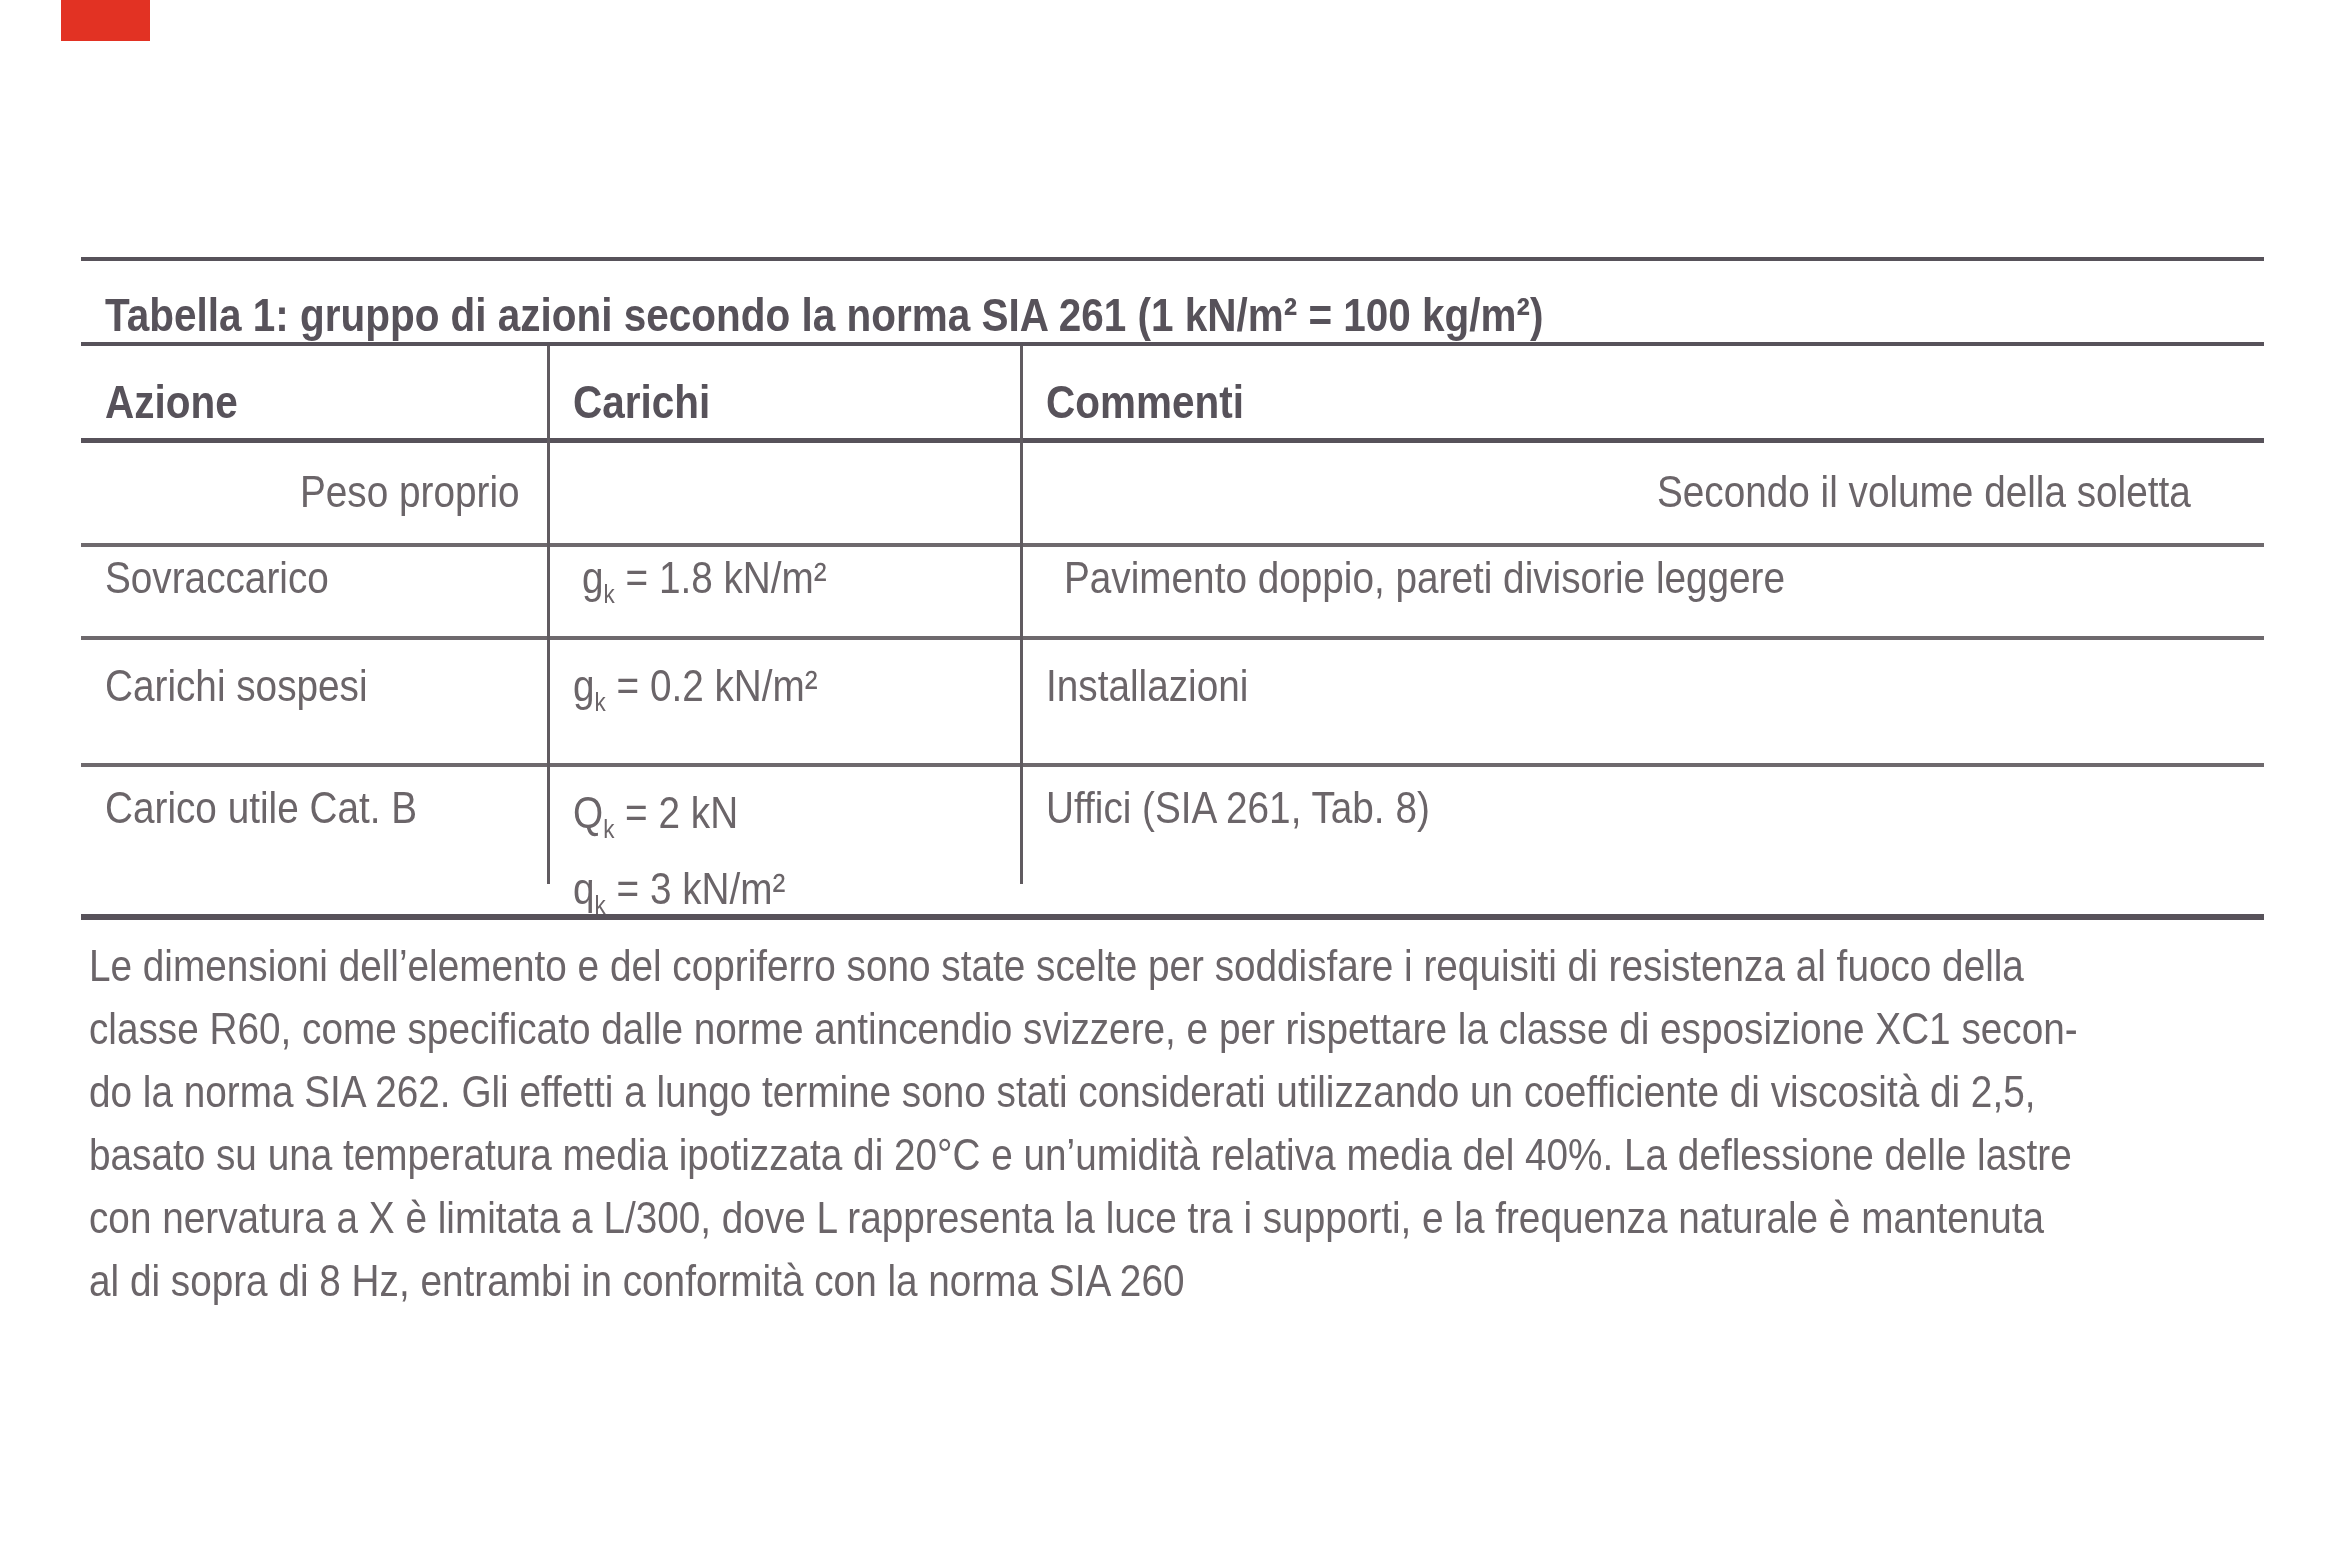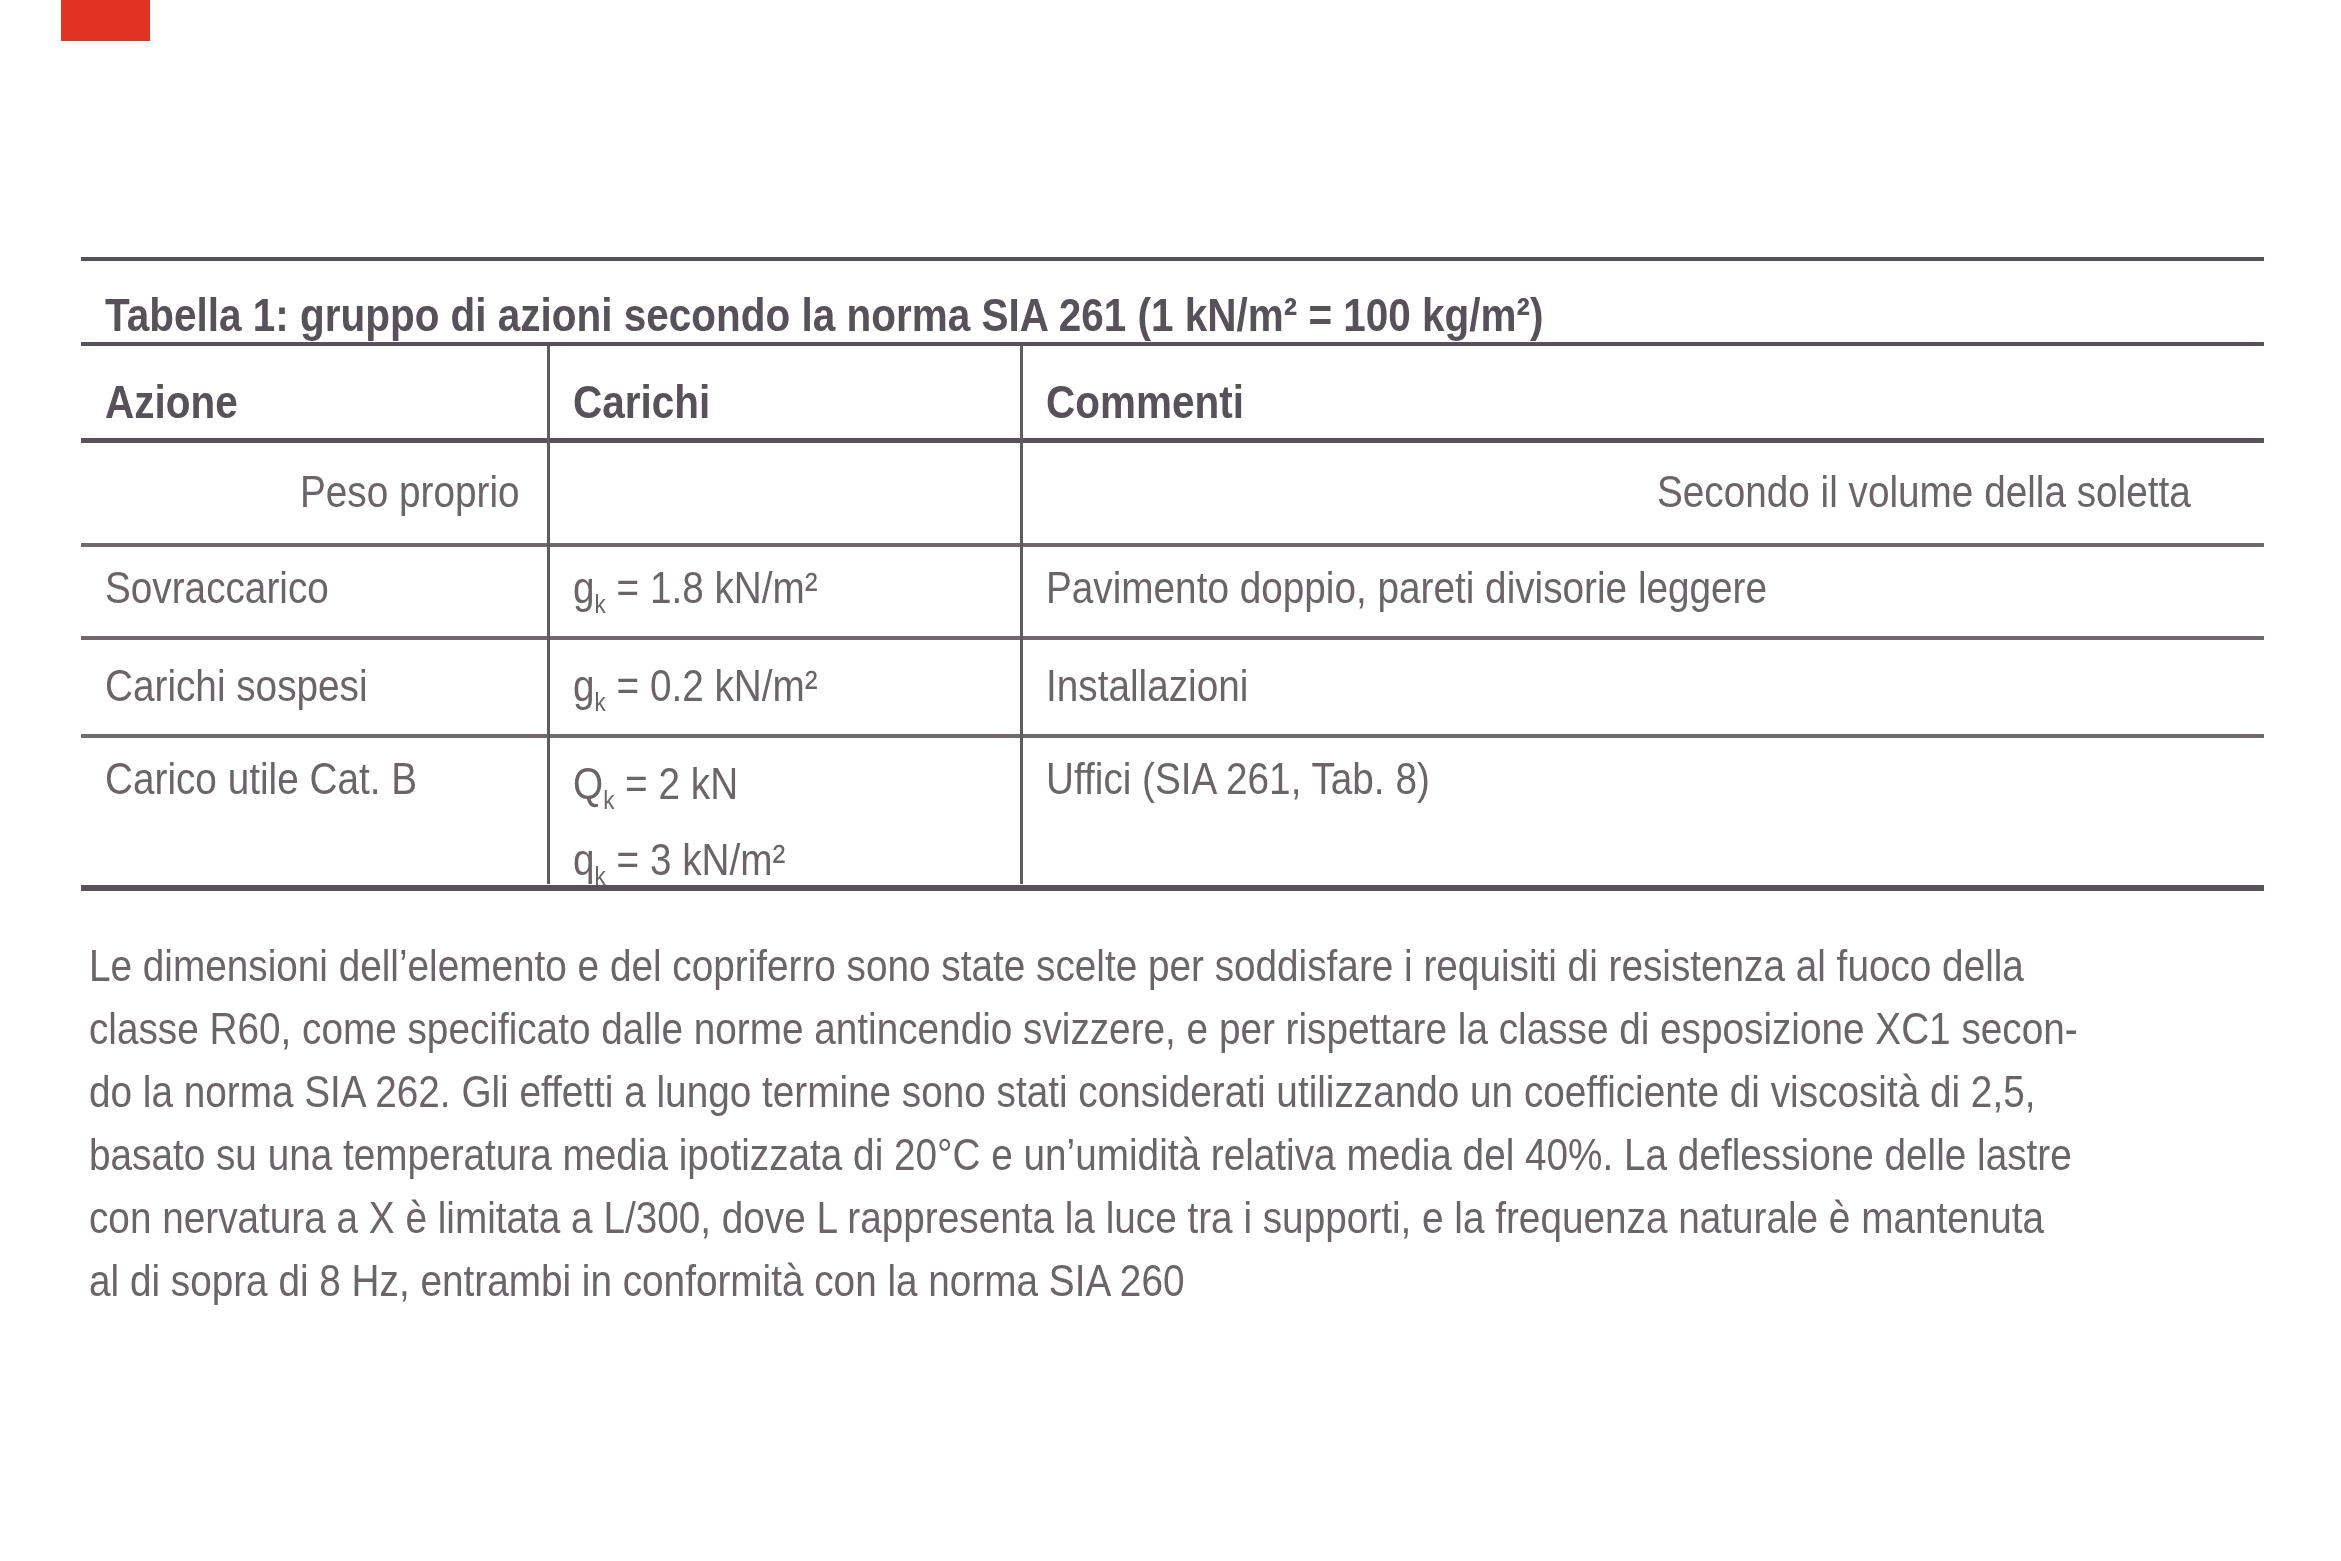--- a/index.html
+++ b/index.html
@@ -20,22 +20,22 @@
   }
   .t-caption{height:85px;border-bottom:4.1px solid #57525a;display:flex;align-items:flex-end;
     padding-left:24.4px;box-sizing:border-box;font-size:46px;}
   .t-row{display:flex;align-items:flex-start;box-sizing:border-box;}
   .t-head{height:97px;border-bottom:5.7px solid #57525a;padding-top:29px;font-size:46px;}
   .t-c1{width:468px;padding-left:24.4px;box-sizing:border-box;flex:0 0 auto;}
   .t-c2{width:473px;padding-left:24.4px;box-sizing:border-box;flex:0 0 auto;}
   .t-c3{flex:1 1 auto;padding-left:24.4px;box-sizing:border-box;}
   .t-body{font-size:44px;}
   .r1{height:104px;border-bottom:4.1px solid #6e696d;padding-top:24.4px;text-align:right;}
-  .r2{height:93px;border-bottom:4.1px solid #6e696d;padding-top:16px;}
-  .r3{height:98px;border-bottom:4.1px solid #6e696d;padding-top:21px;}
+  .r2{height:93px;border-bottom:4.1px solid #6e696d;padding-top:6px;gap:9px;}
+  .r3{height:127px;border-bottom:4.1px solid #6e696d;padding-top:21px;}
   .r4{height:147px;padding-top:16px;}
   .load-line{line-height:60px;}
   sub{font-size:0.58em;}
   .vrule{position:absolute;width:3.3px;background:#605b60;top:85px;height:538px;}
   .vr1{left:466px;}
   .vr2{left:939px;}
 
   .para{position:absolute;left:89px;top:934px;width:2212px;font-size:44px;}
   .para-line{line-height:63px;height:63px;white-space:nowrap;}
 </style>

